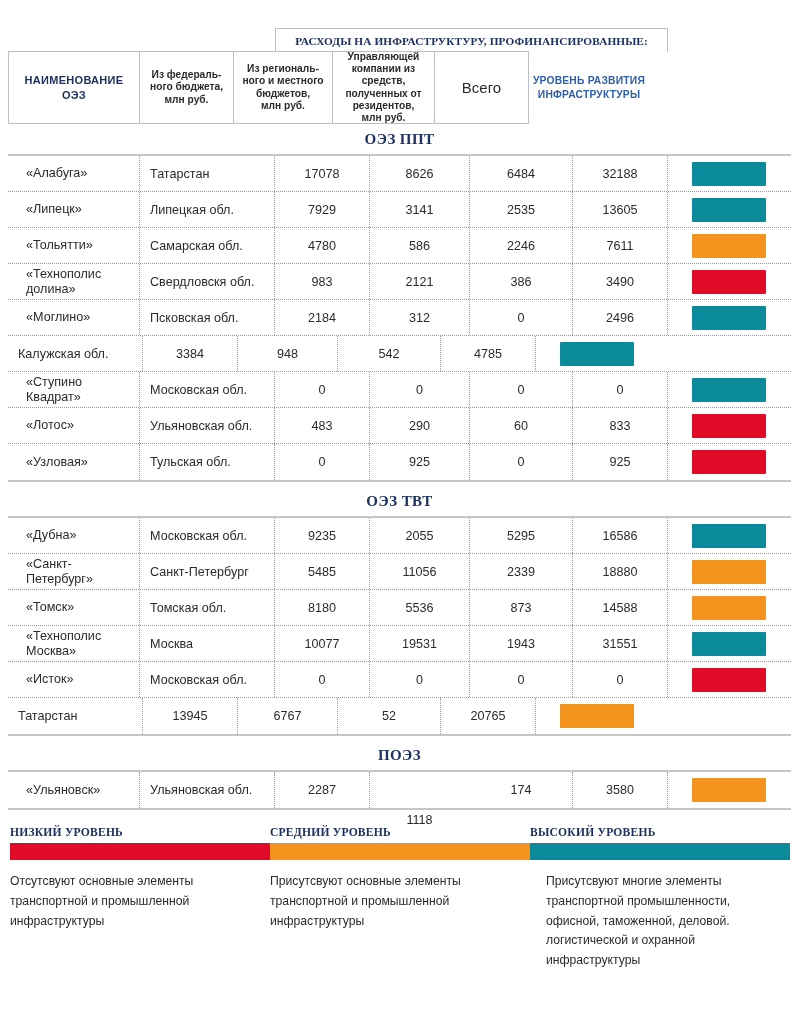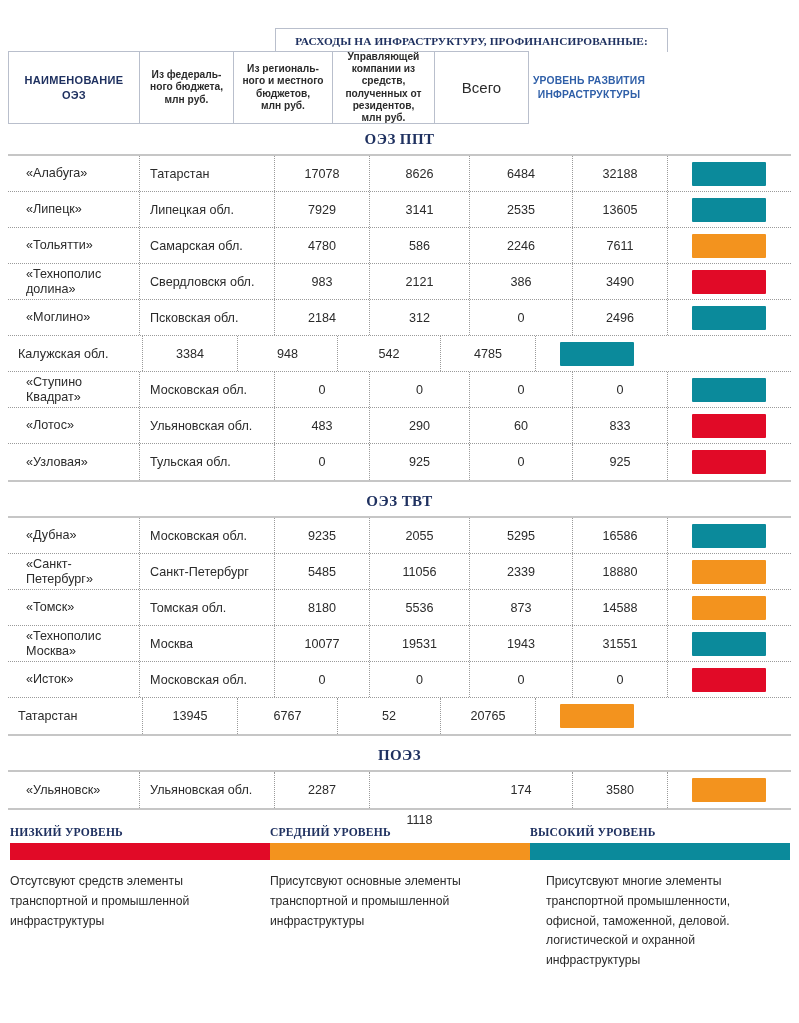--- a/index.html
+++ b/index.html
@@ -436,19 +436,19 @@
         <div class="leg-title" style="left: 0px;">НИЗКИЙ УРОВЕНЬ</div>
         <div class="leg-title" style="left: 260px;">СРЕДНИЙ УРОВЕНЬ</div>
         <div class="leg-title" style="left: 520px;">ВЫСОКИЙ УРОВЕНЬ</div>
       </div>
     <div class="leg-bar" id="legend-bar">
         <div class="leg-seg" style="width: 260px; background: rgb(225, 10, 39);"></div>
         <div class="leg-seg" style="width: 260px; background: rgb(243, 147, 30);"></div>
         <div class="leg-seg" style="width: 260px; background: rgb(11, 138, 155);"></div>
       </div>
     <div class="leg-descs" id="legend-descs">
-        <div class="leg-desc" style="left: 0px;">Отсутсвуют средств элементы транспортной и промышленной инфраструктуры</div>
+        <div class="leg-desc" style="left: 0px;">Отсутсвуют основные элементы транспортной и промышленной инфраструктуры</div>
         <div class="leg-desc" style="left: 260px;">Присутсвуют основные элементы транспортной и промышленной инфраструктуры</div>
         <div class="leg-desc" style="left: 536px;">Присутсвуют многие элементы транспортной промышленности, офисной, таможенной, деловой. логистической и охранной инфраструктуры</div>
       </div>
   </div>
 
 </div>
 
 </body></html>

